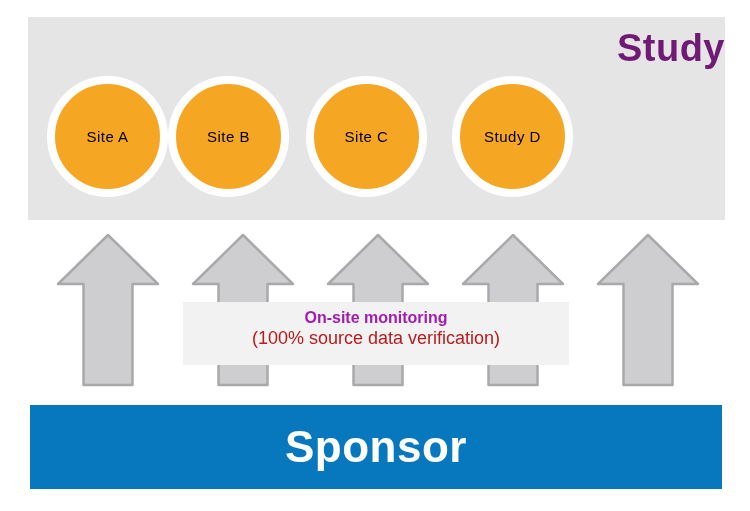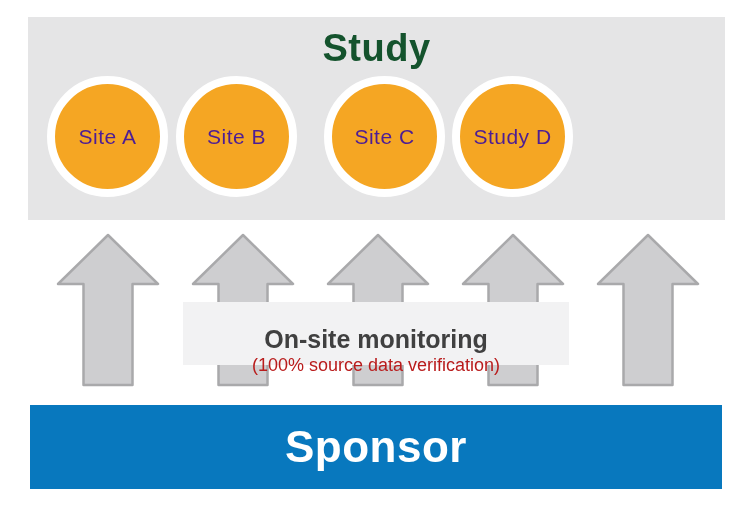--- a/index.html
+++ b/index.html
@@ -11,47 +11,47 @@
     font-family: "Liberation Sans", sans-serif;
     overflow: hidden;
   }
   .study-box {
     position: absolute;
     left: 28px; top: 17px;
     width: 697px; height: 203px;
     background: #E5E5E6;
   }
   .study-title {
-    text-align: center;
+    text-align: right;
     padding-top: 10px;
     font-size: 38px;
     font-weight: bold;
-    color: #14532d;
+    color: #701a75;
     letter-spacing: 0.5px;
   }
   .circle {
     position: absolute;
     top: 59px;
     width: 121px; height: 121px;
     box-sizing: border-box;
     border: 8px solid #ffffff;
     border-radius: 50%;
     background: #F5A623;
     display: flex;
     align-items: center;
     justify-content: center;
   }
   .circle span {
-    color: #4c1d95;
-    font-size: 21px;
+    color: #000000;
+    font-size: 15px;
     letter-spacing: 0.5px;
   }
   .c1 { left: 19px; }
-  .c2 { left: 148px; }
-  .c3 { left: 296px; }
+  .c2 { left: 140px; }
+  .c3 { left: 278px; }
   .c4 { left: 424px; }
   .c5 { left: 559px; }
 
   .arrow {
     position: absolute;
     top: 233px;
     width: 104px; height: 154px;
     z-index: 1;
   }
   .a1 { left: 56px; }
@@ -62,24 +62,24 @@
 
   .band {
     position: absolute;
     left: 183px; top: 302px;
     width: 386px; height: 63px;
     background: #F2F2F3;
     text-align: center;
     z-index: 2;
   }
   .band-title {
-    margin-top: 23px;
-    font-size: 25px;
+    margin-top: 7px;
+    font-size: 16px;
     font-weight: bold;
-    color: #404040;
+    color: #a21caf;
   }
   .band-sub {
     margin-top: 1px;
     font-size: 18px;
     color: #b91c1c;
   }
 
   .sponsor {
     position: absolute;
     left: 30px; top: 405px;

